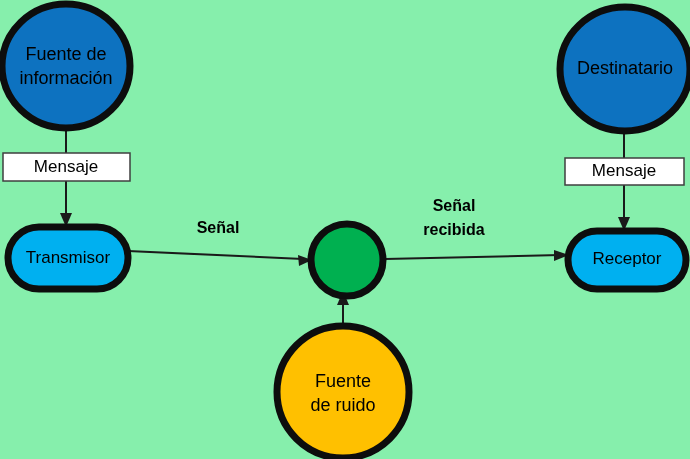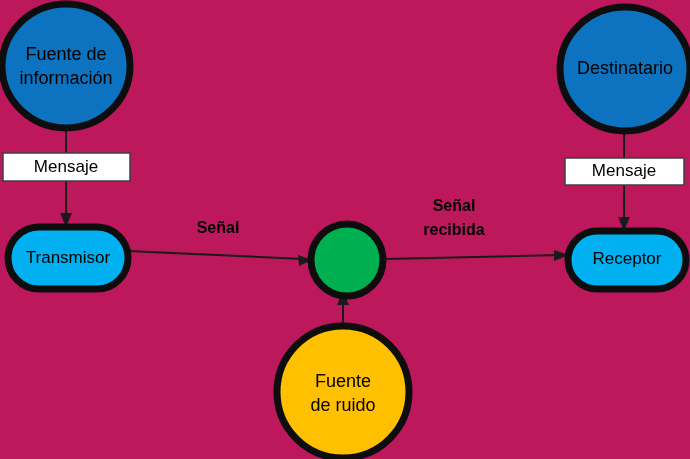--- a/index.html
+++ b/index.html
@@ -4,21 +4,21 @@
 <style>
   html, body {
     margin: 0;
     padding: 0;
     background: #808080;
   }
   #canvas {
     position: relative;
     width: 690px;
     height: 459px;
-    background: #be185d;
+    background: #86efac;
     overflow: hidden;
     font-family: "Liberation Sans", sans-serif;
   }
   #diagram-svg {
     position: absolute;
     left: 0;
     top: 0;
     width: 690px;
     height: 459px;
     display: block;

